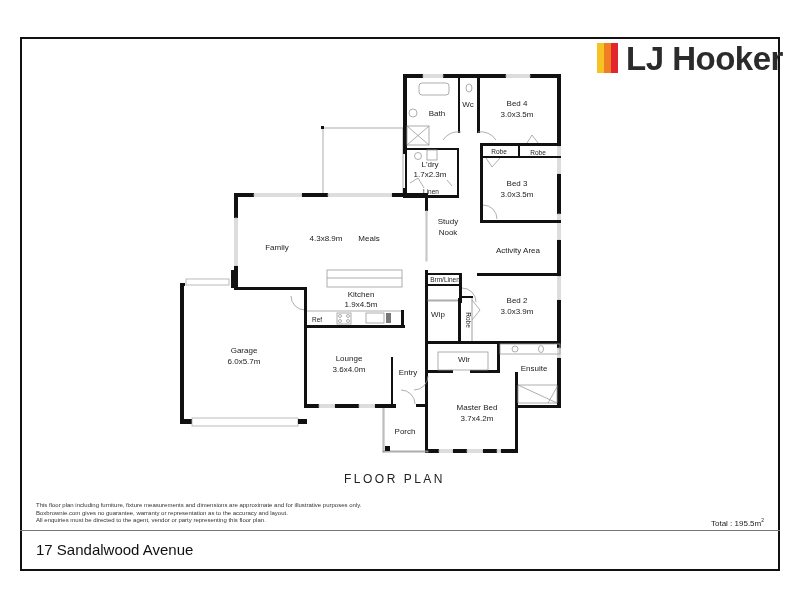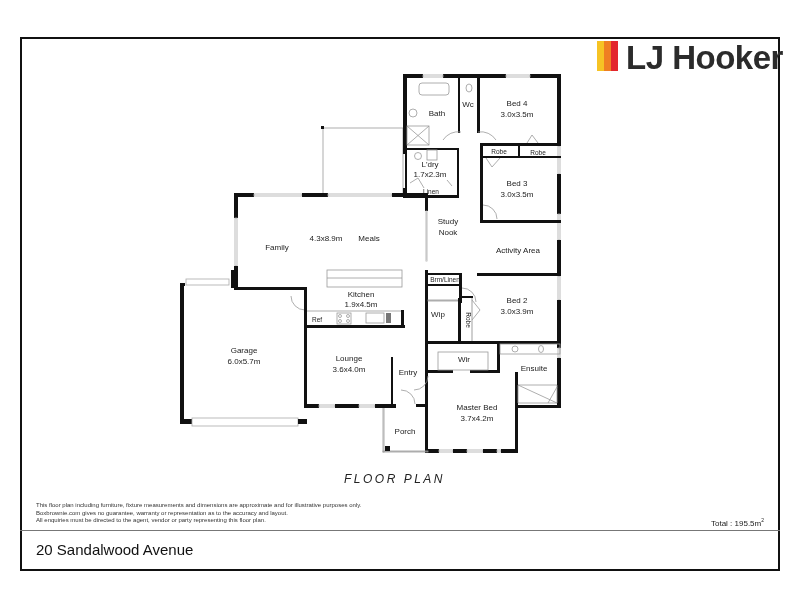--- a/index.html
+++ b/index.html
@@ -1,29 +1,29 @@
 <!DOCTYPE html>
 <html><head>
 <meta charset="utf-8">
 <style>
   html, body { margin: 0; padding: 0; background: #ffffff; }
   body { width: 800px; height: 600px; position: relative; overflow: hidden; font-family: "Liberation Sans", sans-serif; color: #222; }
   .frame { position: absolute; left: 20px; top: 37px; width: 760px; height: 534px; border: 2px solid #111; box-sizing: border-box; }
   .footer-divider { position: absolute; left: 20px; top: 530px; width: 760px; height: 1px; background: #777; }
-  .logo { position: absolute; left: 597px; top: 41px; height: 34px; display: flex; }
+  .logo { position: absolute; left: 597px; top: 41px; height: 34px; display: flex; align-items: center; }
   .logo-bars { display: flex; height: 30px; }
   .logo-bars span { display: block; width: 7px; height: 30px; }
   .logo-text { font-family: "Liberation Sans", sans-serif; font-size: 33px; font-weight: bold; color: #2b2b2b; margin-left: 8px; letter-spacing: -0.5px; line-height: 1; }
   .plan { position: absolute; left: 0; top: 0; }
   .room-label { font-family: "Liberation Sans", sans-serif; font-size: 8px; fill: #222; text-anchor: middle; }
   .small-label { font-family: "Liberation Sans", sans-serif; font-size: 6.5px; fill: #222; text-anchor: middle; }
   .wall { fill: #111; }
   .light { stroke: #999; stroke-width: 0.8; fill: none; }
   .window { stroke: #aaa; stroke-width: 0.8; fill: #fff; }
-  .floor-plan-title { position: absolute; left: 344px; top: 472px; font-size: 12px; letter-spacing: 2.5px; color: #222; font-style: italic; }
+  .floor-plan-title { position: absolute; left: 344px; top: 472px; font-size: 12px; letter-spacing: 2.5px; color: #222; }
   .disclaimer { position: absolute; left: 36px; top: 502px; font-size: 6px; line-height: 7.6px; color: #333; }
   .total { position: absolute; right: 36px; top: 517px; font-size: 8px; color: #222; }
   .total sup { font-size: 5px; }
   .address { position: absolute; left: 36px; top: 541px; font-size: 15px; color: #111; }
 </style>
 </head>
 <body>
 
 <div class="frame"></div>
 <div class="footer-divider"></div>
@@ -227,13 +227,13 @@
 <div class="floor-plan-title">FLOOR PLAN</div>
 
 <div class="disclaimer">
   <div>This floor plan including furniture, fixture measurements and dimensions are approximate and for illustrative purposes only.</div>
   <div>Boxbrownie.com gives no guarantee, warranty or representation as to the accuracy and layout.</div>
   <div>All enquiries must be directed to the agent, vendor or party representing this floor plan.</div>
 </div>
 
 <div class="total"><span>Total : 195.5m</span><sup>2</sup></div>
 
-<div class="address">20 Sandalwood Avenue</div>
+<div class="address">17 Sandalwood Avenue</div>
 
 </body></html>

